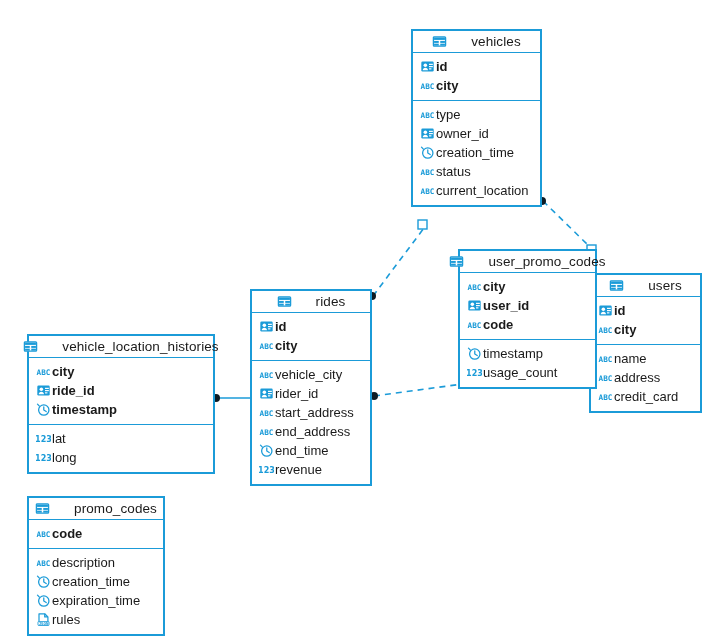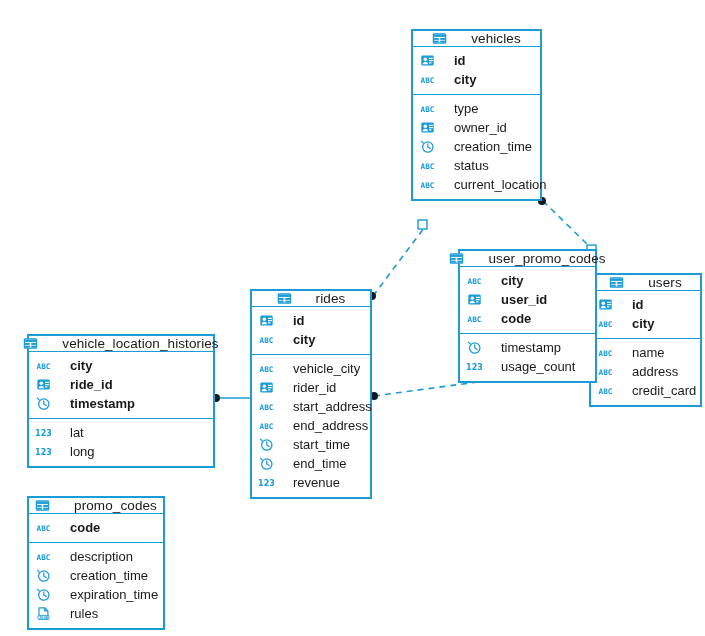--- a/index.html
+++ b/index.html
@@ -13,32 +13,32 @@
   svg.edges{position:absolute;left:0;top:0;width:705px;height:636px;pointer-events:none;}
 
   .table{
     position:absolute;
     background:#ffffff;
     border:2px solid #1B9BD8;
     box-sizing:border-box;
   }
   .thead{
     display:flex;align-items:center;justify-content:center;gap:24px;
-    height:16px;
+    height:22px;
     border-bottom:1px solid #1B9BD8;
     padding:0 8px;
     box-sizing:border-box;
   }
   .tname{
     font-size:13.5px;color:#1a1a1a;white-space:nowrap;letter-spacing:0.1px;
   }
   .sect{padding:4px 0 5px 0;}
   .sect.keys{border-bottom:1px solid #1B9BD8;}
   .row{
-    display:flex;align-items:center;gap:19px;
+    display:flex;align-items:center;gap:1px;
     height:19px;padding:0 2px 0 7px;white-space:nowrap;
   }
   .fname{font-size:13px;color:#1a1a1a;line-height:1;}
   .row.pk .fname{font-weight:bold;}
 
   
   .ico{width:15px;height:15px;flex:0 0 15px;display:block;}
 
   
   .dot{fill:#0d1b24;}
@@ -320,28 +320,20 @@
     <text x="8" y="11.3" text-anchor="middle" font-family="DejaVu Sans Mono, monospace" font-size="8.2" font-weight="bold" fill="#1B9BD8">ABC</text>
   </svg>
             <span class="fname">end_address</span>
           </div>
           <div class="row ">
             <svg class="ico" viewBox="0 0 16 16">
     <circle cx="8.3" cy="8.6" r="5.5" fill="#fff" stroke="#1B9BD8" stroke-width="1.35"></circle>
     <path d="M8.3 5.3 L8.3 8.6 L10.9 10.2" stroke="#1B9BD8" stroke-width="1.35" fill="none" stroke-linecap="round" stroke-linejoin="round"></path>
     <path d="M3.6 4.4 L1.6 2.3" stroke="#1B9BD8" stroke-width="1.35" stroke-linecap="round"></path>
   </svg>
-            <span class="fname">start_time</span>
-          </div>
-          <div class="row ">
-            <svg class="ico" viewBox="0 0 16 16">
-    <circle cx="8.3" cy="8.6" r="5.5" fill="#fff" stroke="#1B9BD8" stroke-width="1.35"></circle>
-    <path d="M8.3 5.3 L8.3 8.6 L10.9 10.2" stroke="#1B9BD8" stroke-width="1.35" fill="none" stroke-linecap="round" stroke-linejoin="round"></path>
-    <path d="M3.6 4.4 L1.6 2.3" stroke="#1B9BD8" stroke-width="1.35" stroke-linecap="round"></path>
-  </svg>
             <span class="fname">end_time</span>
           </div>
           <div class="row ">
             <svg class="ico" viewBox="0 0 16 16">
     <text x="8" y="11.3" text-anchor="middle" font-family="DejaVu Sans, sans-serif" font-size="8.6" font-weight="bold" fill="#1B9BD8">123</text>
   </svg>
             <span class="fname">revenue</span>
           </div>
         </div>
       </div>

